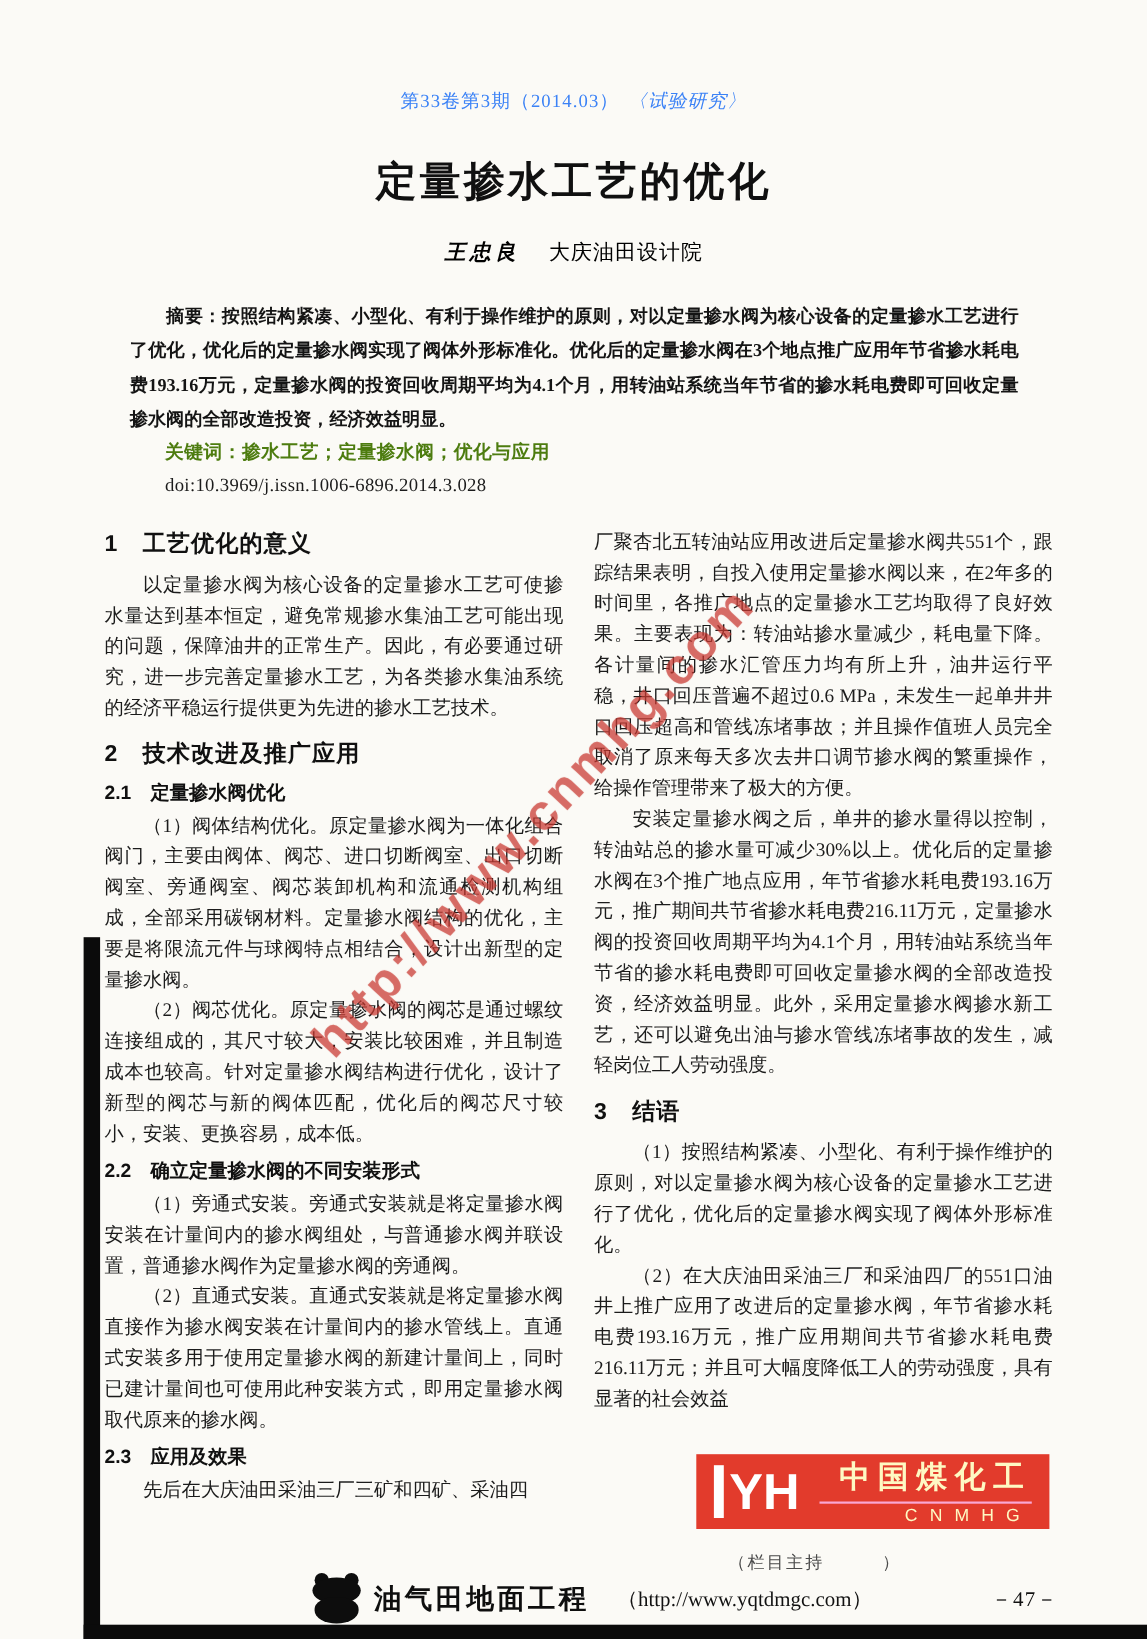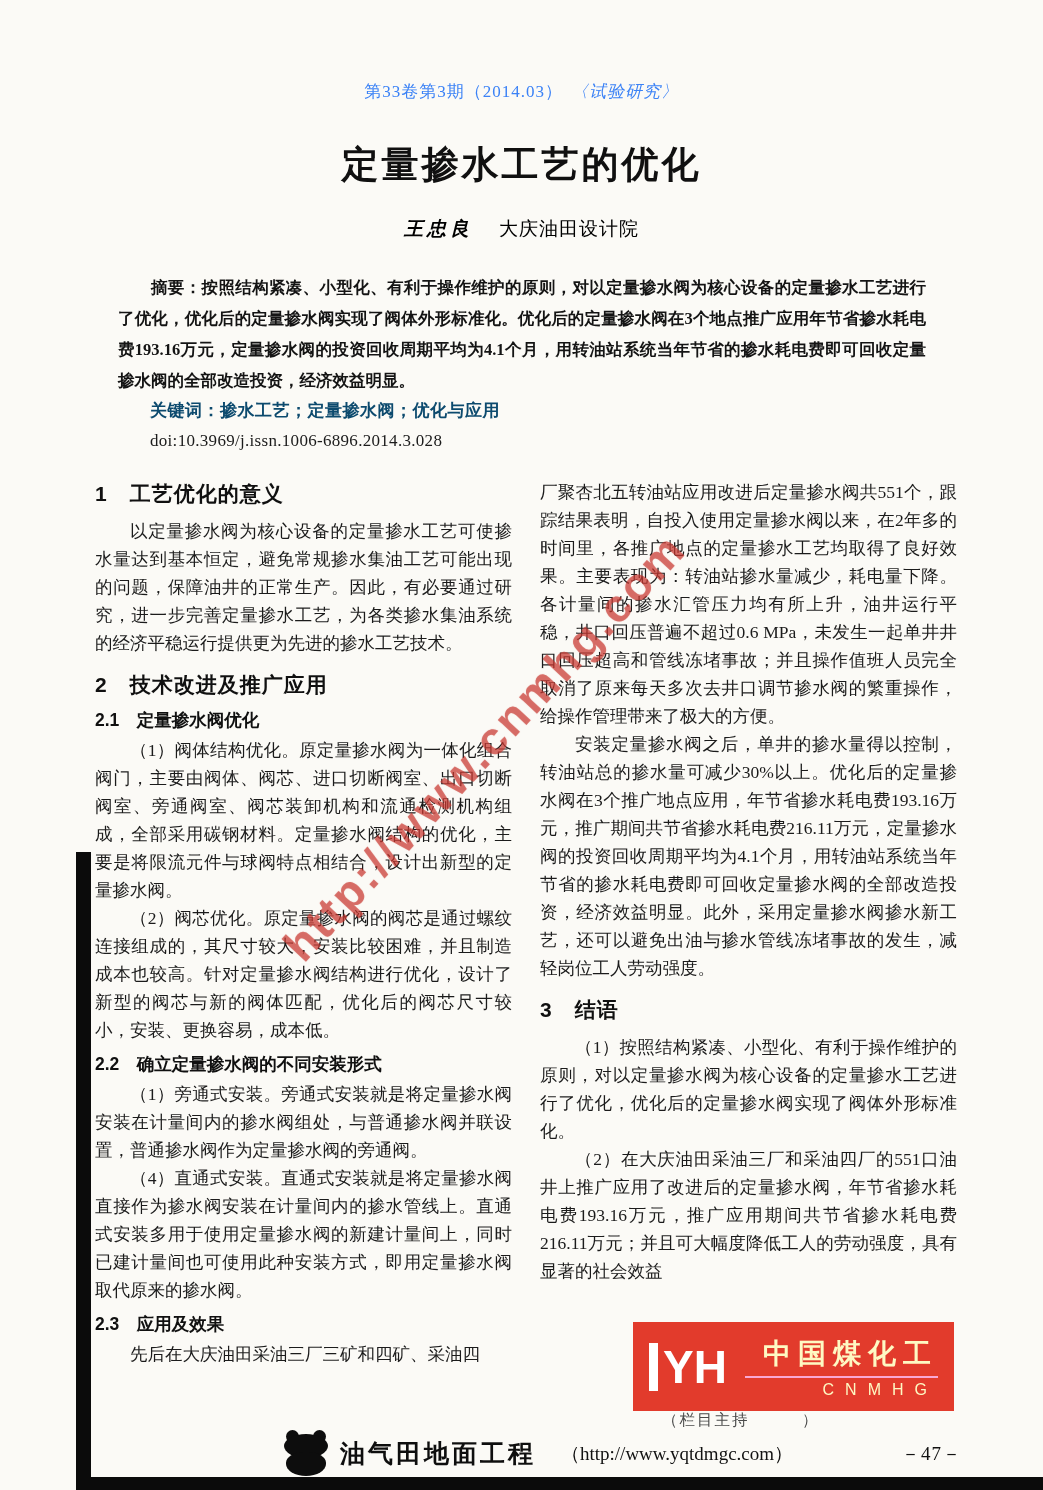--- a/index.html
+++ b/index.html
@@ -8,36 +8,36 @@
 
   .masthead { position:absolute; top:80px; left:0; width:100%; text-align:center; font-size:17px; color:#3b82f6; letter-spacing:1px; }
   .masthead .column-name { font-style:italic; margin-left:8px; }
 
   .title { position:absolute; top:140px; left:0; width:100%; text-align:center; font-size:37px; font-weight:bold; letter-spacing:3px; color:#101010; }
   .byline { position:absolute; top:216px; left:0; width:100%; text-align:center; font-size:19px; color:#000000; }
   .byline .author { font-weight:bold; font-style:italic; letter-spacing:4px; }
   .byline .affiliation { margin-left:26px; letter-spacing:1px; }
 
   .abstract { position:absolute; top:272px; left:118px; width:808px; font-size:16.5px; font-weight:bold; line-height:31px; text-align:justify; text-indent:2em; color:#141414; }
-  .keywords { position:absolute; top:399px; left:150px; font-size:17px; font-weight:bold; color:#0c4a6e; letter-spacing:0.5px; }
+  .keywords { position:absolute; top:399px; left:150px; font-size:17px; font-weight:bold; color:#4d7c0f; letter-spacing:0.5px; }
   .doi { position:absolute; top:431px; left:150px; font-size:17px; letter-spacing:0.3px; color:#1b1b1b; }
 
   .columns { position:absolute; top:478px; left:95px; width:862px; display:flex; gap:28px; }
   .col { width:417px; }
   .body { font-size:17.5px; line-height:28px; text-align:justify; color:#1b1b1b; }
   .indent { text-indent:2em; }
   .sec { font-family:"Liberation Sans", sans-serif; font-size:21px; font-weight:bold; margin:14px 0 9px; color:#101010; letter-spacing:1px; }
   .col .sec:first-child { margin-top:2px; }
   .subsec { font-family:"Liberation Sans", sans-serif; font-size:17.5px; font-weight:bold; margin:8px 0 4px; color:#101010; }
 
   .watermark { position:absolute; left:292px; top:926px; transform:rotate(-47deg); transform-origin:0 50%;
     font-family:"Liberation Sans", sans-serif; font-size:46px; font-weight:bold; letter-spacing:3px;
     color:rgba(201,55,47,0.55); text-shadow:0 0 1px rgba(201,55,47,0.4); white-space:nowrap; z-index:3; pointer-events:none; }
 
-  .cnmhg-box { position:absolute; left:633px; top:1322px; width:321px; height:89px; background:#e23b2c; z-index:4;
+  .cnmhg-box { position:absolute; left:633px; top:1322px; width:321px; height:68px; background:#e23b2c; z-index:4;
     display:flex; align-items:center; padding:10px 16px; }
   .cnmhg-box .mark { display:flex; align-items:center; color:#ffffff; font-family:"Liberation Sans", sans-serif; font-size:46px; font-weight:bold; line-height:1; }
   .cnmhg-box .mark .bar { display:inline-block; width:9px; height:48px; background:#ffffff; margin-right:5px; }
   .cnmhg-box .brand { margin-left:18px; flex:1; text-align:right; color:#fef9c3; font-family:"Liberation Sans", sans-serif; }
   .cnmhg-box .brand .cn { font-size:28px; font-weight:bold; letter-spacing:7px; }
   .cnmhg-box .brand .en { margin-top:3px; padding-top:3px; border-top:2px solid #f9a8d4; font-size:16px; letter-spacing:11px; }
 
   .editor-note { position:absolute; left:662px; top:1410px; font-size:15.5px; color:#4a4a4a; letter-spacing:2px; z-index:2; }
 
   .footer { position:absolute; left:0; top:1428px; width:100%; height:56px; }
@@ -77,21 +77,21 @@
   <div class="columns">
     <div class="col">
       <h2 class="sec">1　工艺优化的意义</h2>
       <p class="body indent">以定量掺水阀为核心设备的定量掺水工艺可使掺水量达到基本恒定，避免常规掺水集油工艺可能出现的问题，保障油井的正常生产。因此，有必要通过研究，进一步完善定量掺水工艺，为各类掺水集油系统的经济平稳运行提供更为先进的掺水工艺技术。</p>
       <h2 class="sec">2　技术改进及推广应用</h2>
       <h3 class="subsec">2.1　定量掺水阀优化</h3>
       <p class="body indent">（1）阀体结构优化。原定量掺水阀为一体化组合阀门，主要由阀体、阀芯、进口切断阀室、出口切断阀室、旁通阀室、阀芯装卸机构和流通检测机构组成，全部采用碳钢材料。定量掺水阀结构的优化，主要是将限流元件与球阀特点相结合，设计出新型的定量掺水阀。</p>
       <p class="body indent">（2）阀芯优化。原定量掺水阀的阀芯是通过螺纹连接组成的，其尺寸较大，安装比较困难，并且制造成本也较高。针对定量掺水阀结构进行优化，设计了新型的阀芯与新的阀体匹配，优化后的阀芯尺寸较小，安装、更换容易，成本低。</p>
       <h3 class="subsec">2.2　确立定量掺水阀的不同安装形式</h3>
       <p class="body indent">（1）旁通式安装。旁通式安装就是将定量掺水阀安装在计量间内的掺水阀组处，与普通掺水阀并联设置，普通掺水阀作为定量掺水阀的旁通阀。</p>
-      <p class="body indent">（4）直通式安装。直通式安装就是将定量掺水阀直接作为掺水阀安装在计量间内的掺水管线上。直通式安装多用于使用定量掺水阀的新建计量间上，同时已建计量间也可使用此种安装方式，即用定量掺水阀取代原来的掺水阀。</p>
+      <p class="body indent">（2）直通式安装。直通式安装就是将定量掺水阀直接作为掺水阀安装在计量间内的掺水管线上。直通式安装多用于使用定量掺水阀的新建计量间上，同时已建计量间也可使用此种安装方式，即用定量掺水阀取代原来的掺水阀。</p>
       <h3 class="subsec">2.3　应用及效果</h3>
       <p class="body indent">先后在大庆油田采油三厂三矿和四矿、采油四</p>
     </div>
     <div class="col">
       <p class="body">厂聚杏北五转油站应用改进后定量掺水阀共551个，跟踪结果表明，自投入使用定量掺水阀以来，在2年多的时间里，各推广地点的定量掺水工艺均取得了良好效果。主要表现为：转油站掺水量减少，耗电量下降。各计量间的掺水汇管压力均有所上升，油井运行平稳，井口回压普遍不超过0.6 MPa，未发生一起单井井口回压超高和管线冻堵事故；并且操作值班人员完全取消了原来每天多次去井口调节掺水阀的繁重操作，给操作管理带来了极大的方便。</p>
       <p class="body indent">安装定量掺水阀之后，单井的掺水量得以控制，转油站总的掺水量可减少30%以上。优化后的定量掺水阀在3个推广地点应用，年节省掺水耗电费193.16万元，推广期间共节省掺水耗电费216.11万元，定量掺水阀的投资回收周期平均为4.1个月，用转油站系统当年节省的掺水耗电费即可回收定量掺水阀的全部改造投资，经济效益明显。此外，采用定量掺水阀掺水新工艺，还可以避免出油与掺水管线冻堵事故的发生，减轻岗位工人劳动强度。</p>
       <h2 class="sec">3　结语</h2>
       <p class="body indent">（1）按照结构紧凑、小型化、有利于操作维护的原则，对以定量掺水阀为核心设备的定量掺水工艺进行了优化，优化后的定量掺水阀实现了阀体外形标准化。</p>
       <p class="body indent">（2）在大庆油田采油三厂和采油四厂的551口油井上推广应用了改进后的定量掺水阀，年节省掺水耗电费193.16万元，推广应用期间共节省掺水耗电费216.11万元；并且可大幅度降低工人的劳动强度，具有显著的社会效益</p>
     </div>

